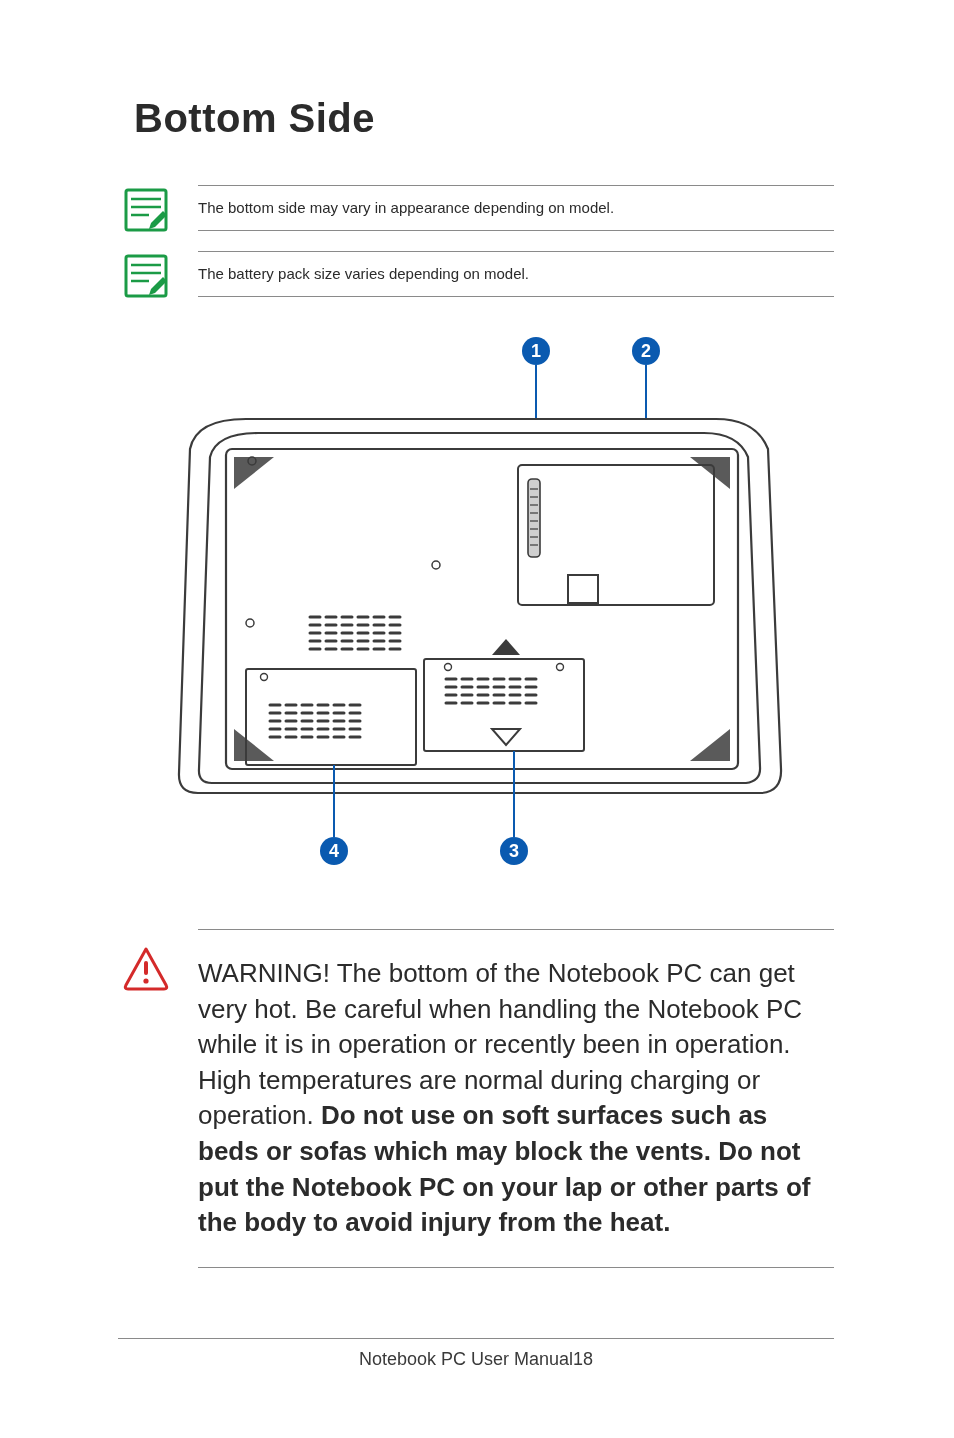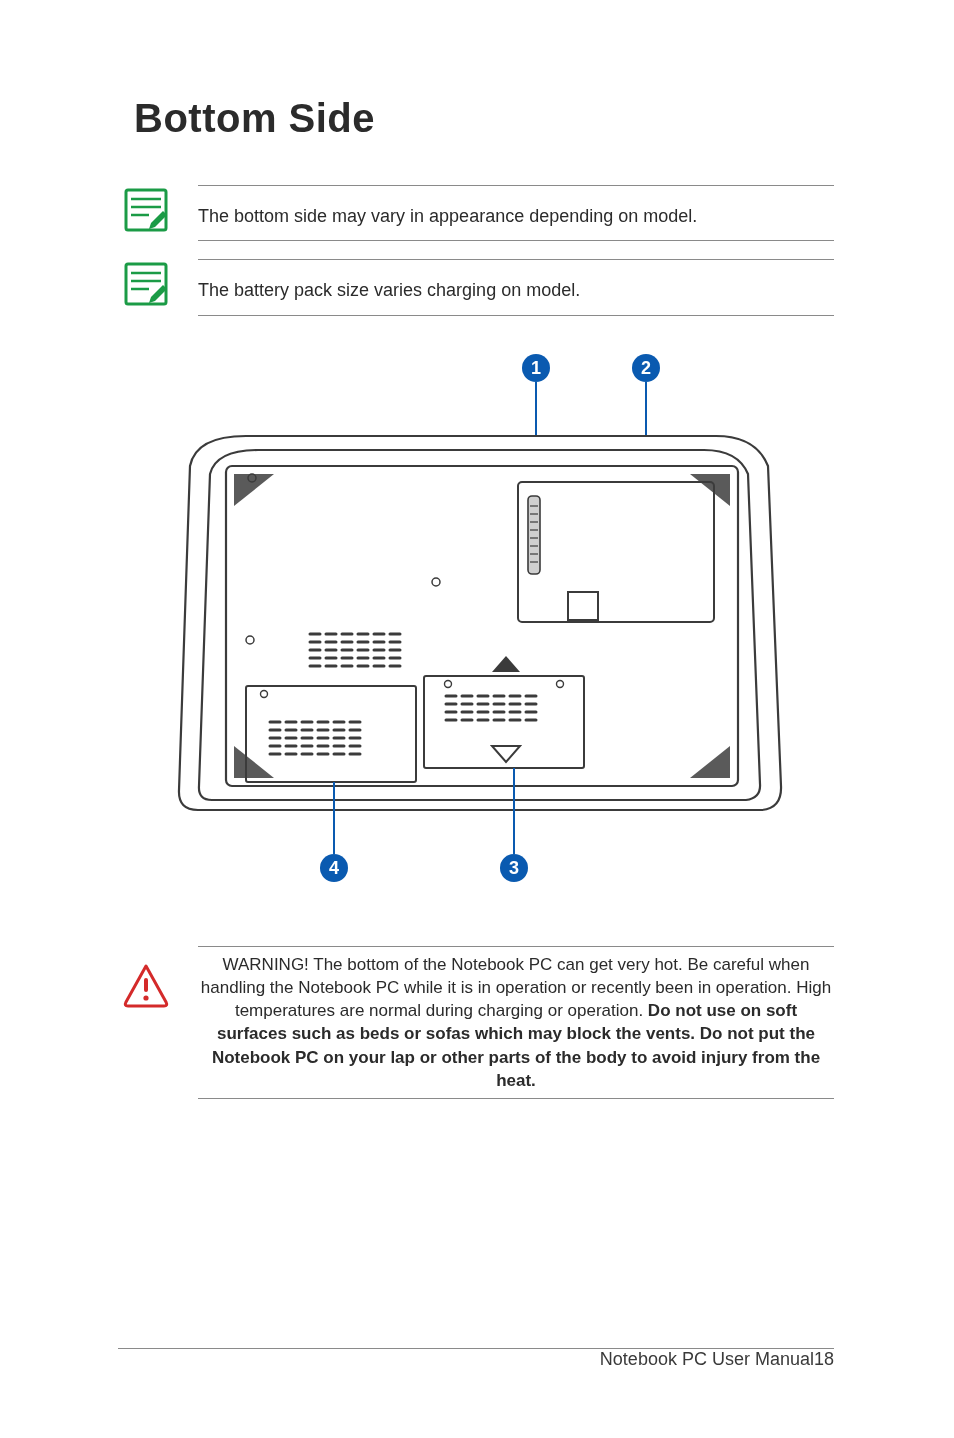--- a/index.html
+++ b/index.html
@@ -1,28 +1,28 @@
 <!DOCTYPE html>
 <html><head>
   <meta charset="utf-8">
   <style>
     * { margin: 0; padding: 0; box-sizing: border-box; }
     body { width: 954px; height: 1438px; font-family: "Segoe UI", Arial, sans-serif; color: #2b2b2b; background: #fff; position: relative; }
     .page { padding: 96px 120px 0 118px; }
     h1 { font-size: 40px; font-weight: 700; letter-spacing: 0.5px; margin-bottom: 44px; font-family: "Verdana", "Segoe UI", Arial, sans-serif; margin-left: 16px; }
     .note { display: flex; align-items: flex-start; gap: 24px; margin-bottom: 18px; }
     .note .icon-wrap { flex: 0 0 56px; display: flex; justify-content: center; padding-top: 2px; }
-    .note-body { flex: 1; border-top: 1px solid #8a8a8a; border-bottom: 1px solid #8a8a8a; padding: 18px 0 12px 0; font-size: 18px; line-height: 1.35; }
+    .note-body { flex: 1; border-top: 1px solid #8a8a8a; border-bottom: 1px solid #8a8a8a; padding: 12px 0 12px 0; font-size: 15px; line-height: 1.35; }
     .diagram-zone { margin-top: 30px; display: flex; justify-content: center; }
     .diagram-zone svg { width: 640px; height: 560px; }
     .warn-block { display: flex; gap: 24px; margin-top: 40px; align-items: flex-start; }
     .warn-block .icon-wrap { flex: 0 0 56px; display: flex; justify-content: center; padding-top: 16px; }
-    .warn-body { flex: 1; border-top: 1px solid #8a8a8a; border-bottom: 1px solid #8a8a8a; padding: 6px 0; font-size: 17px; line-height: 1.37; text-align: center; }
+    .warn-body { flex: 1; border-top: 1px solid #8a8a8a; border-bottom: 1px solid #8a8a8a; padding: 26px 0; font-size: 26px; line-height: 1.37; }
     .warn-body b { font-weight: 700; }
-    .footer { position: absolute; bottom: 68px; left: 118px; right: 120px; border-top: 1px solid #8a8a8a; padding-top: 0; display: flex; justify-content: flex-end; font-size: 18px; color: #3a3a3a; }
+    .footer { position: absolute; bottom: 68px; left: 118px; right: 120px; border-top: 1px solid #8a8a8a; padding-top: 10px; display: flex; justify-content: center; font-size: 18px; color: #3a3a3a; }
   </style>
 </head>
 <body>
 
 <div class="page">
   <h1>Bottom Side</h1>
 
   <div class="note">
     <div class="icon-wrap">
       <svg width="46" height="46" viewBox="0 0 46 46">
@@ -35,21 +35,21 @@
   </div>
 
   <div class="note">
     <div class="icon-wrap">
       <svg width="46" height="46" viewBox="0 0 46 46">
         <rect x="3" y="3" width="40" height="40" rx="2" fill="none" stroke="#1b9b46" stroke-width="3"></rect>
         <path d="M8 12 L38 12 M8 20 L38 20 M8 28 L26 28" stroke="#1b9b46" stroke-width="2.5" fill="none"></path>
         <path d="M28 36 L40 24 L44 28 L32 40 L26 42 Z" fill="#1b9b46"></path>
       </svg>
     </div>
-    <div class="note-body">The battery pack size varies charging on model.</div>
+    <div class="note-body">The battery pack size varies depending on model.</div>
   </div>
 
   <div class="diagram-zone">
     <svg viewBox="0 0 640 560">
 
       <g>
         <circle cx="380" cy="22" r="14" fill="#0a5ab0"></circle>
         <text x="380" y="28" text-anchor="middle" fill="#fff" font-size="18" font-weight="700">1</text>
         <line x1="380" y1="36" x2="380" y2="175" stroke="#0a5ab0" stroke-width="2"></line>
       </g>

